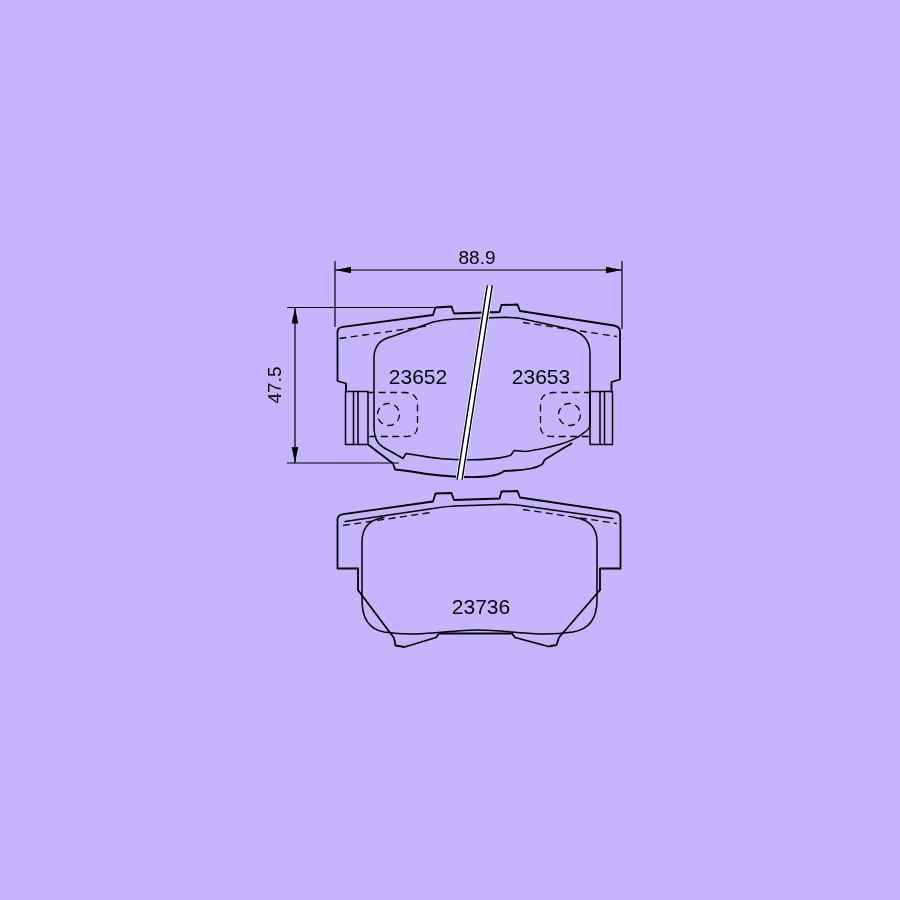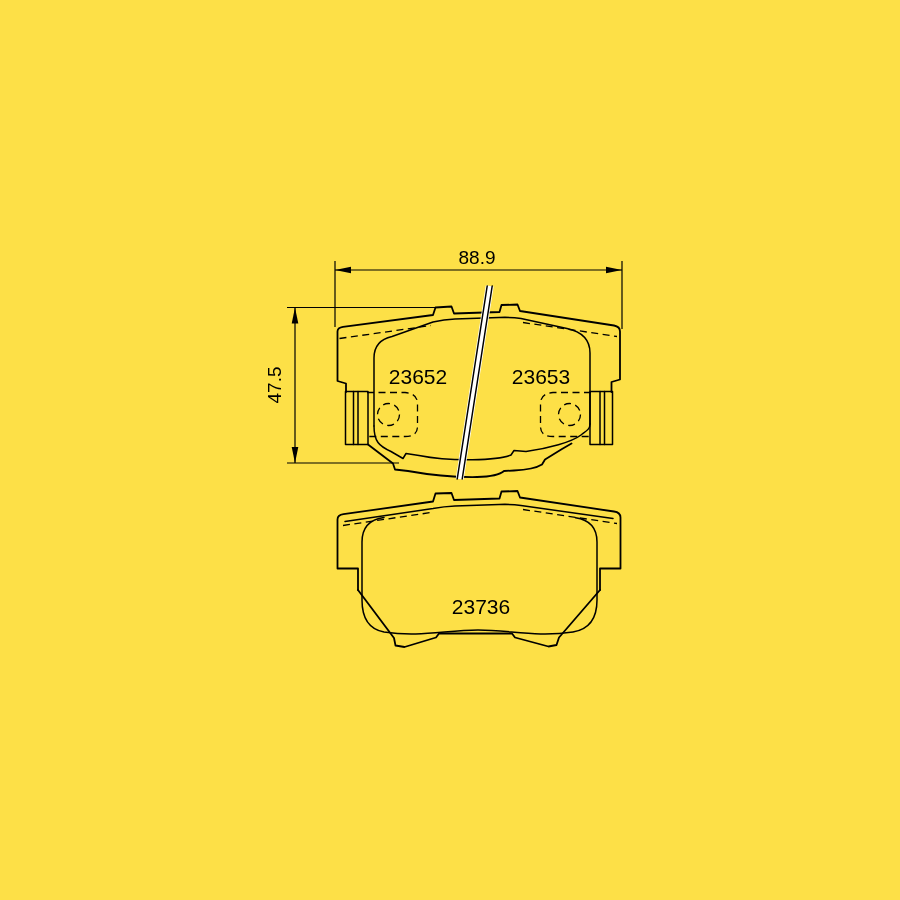--- a/index.html
+++ b/index.html
@@ -1,19 +1,19 @@
 <!DOCTYPE html>
 <html><head>
 <meta charset="utf-8">
 <style>
   html,body{margin:0;padding:0;background:#ffffff;}
   .canvas{
     position:relative;
     width:900px;height:900px;
-    background:#fde047;
+    background:#c4b5fd;
     font-family:"Liberation Sans", sans-serif;
     overflow:hidden;
   }
   svg{position:absolute;left:0;top:0;}
   .outline{fill:none;stroke:#000;stroke-width:1.8;stroke-linejoin:round;stroke-linecap:round;}
   .inner{fill:none;stroke:#000;stroke-width:1.5;stroke-linejoin:round;stroke-linecap:round;}
   .hidden-edge{fill:none;stroke:#000;stroke-width:1.3;stroke-dasharray:7 4.5;stroke-linecap:butt;}
   .dim{fill:none;stroke:#000;stroke-width:1.2;stroke-linecap:butt;}
   .arrow{fill:#000;stroke:none;}
   .gapline{fill:none;stroke:#ffffff;stroke-width:8;stroke-linecap:butt;}

